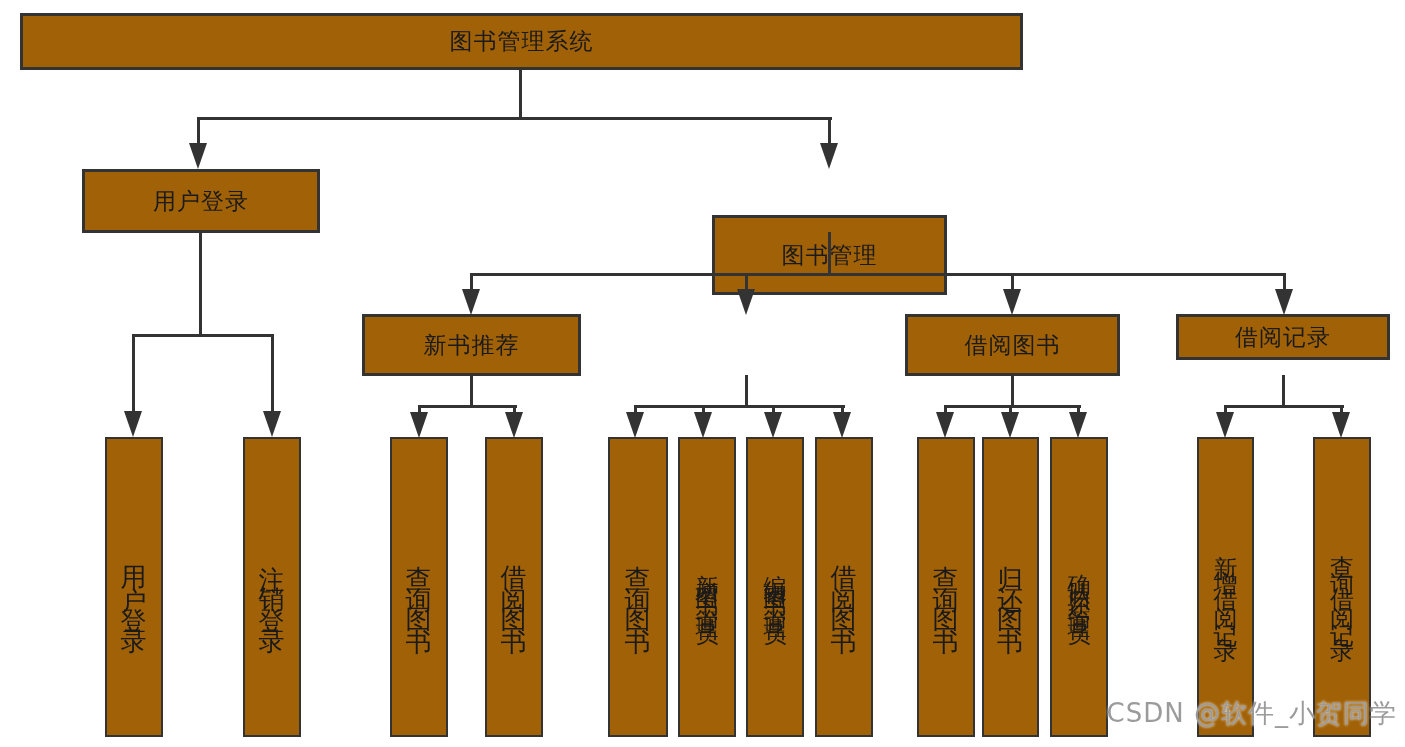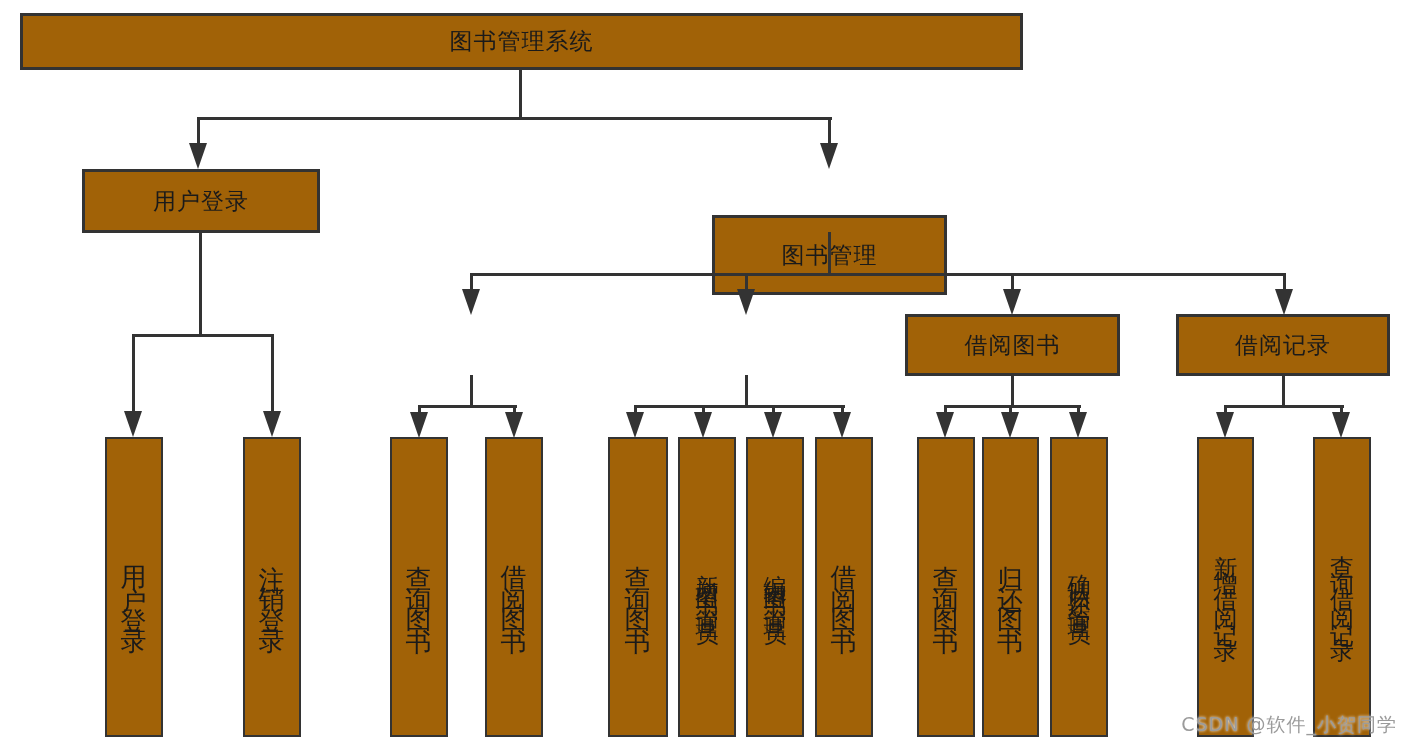--- a/index.html
+++ b/index.html
@@ -31,22 +31,22 @@
   .v9{font-size:23px;letter-spacing:7px;}
   .hline,.vline{position:absolute;background:var(--line);}
   .hline{height:3px;}
   .vline{width:3px;}
   .arrow{
     position:absolute;width:0;height:0;
     border-left:9px solid transparent;border-right:9px solid transparent;
     border-top:26px solid var(--line);
   }
   .watermark{
-    position:absolute;right:8px;top:712px;
-    font-size:19px;color:var(--wm);letter-spacing:1px;
+    position:absolute;right:8px;top:696px;
+    font-size:26px;color:var(--wm);letter-spacing:1px;
     text-shadow:0 0 3px #fff;z-index:5;
   }
 </style>
 </head>
 <body>
 
 <div id="canvas">
 
   <div class="box" style="left:20px;top:13px;width:1003px;height:57px;">
     <span>图书管理系统</span>
@@ -77,24 +77,27 @@
   <div class="hline" style="left:470px;top:273px;width:816px;"></div>
   <div class="vline" style="left:470px;top:273px;height:20px;"></div>
   <div class="arrow" style="left:462px;top:289px;"></div>
   <div class="vline" style="left:745px;top:273px;height:20px;"></div>
   <div class="arrow" style="left:737px;top:289px;"></div>
   <div class="vline" style="left:1011px;top:273px;height:20px;"></div>
   <div class="arrow" style="left:1003px;top:289px;"></div>
   <div class="vline" style="left:1283px;top:273px;height:20px;"></div>
   <div class="arrow" style="left:1275px;top:289px;"></div>
 
+  <div class="box" style="left:362px;top:314px;width:219px;height:62px;">
+    <span>新书推荐</span>
+  </div>
   <div class="box" style="left:905px;top:314px;width:215px;height:62px;">
     <span>借阅图书</span>
   </div>
-  <div class="box" style="left:1176px;top:314px;width:214px;height:62px;">
+  <div class="box" style="left:1176px;top:314px;width:214px;height:46px;">
     <span>借阅记录</span>
   </div>
 
   <div class="vline" style="left:470px;top:375px;height:33px;"></div>
   <div class="hline" style="left:418px;top:405px;width:99px;"></div>
   <div class="vline" style="left:418px;top:405px;height:10px;"></div>
   <div class="arrow" style="left:410px;top:412px;"></div>
   <div class="vline" style="left:513px;top:405px;height:10px;"></div>
   <div class="arrow" style="left:505px;top:412px;"></div>
 

